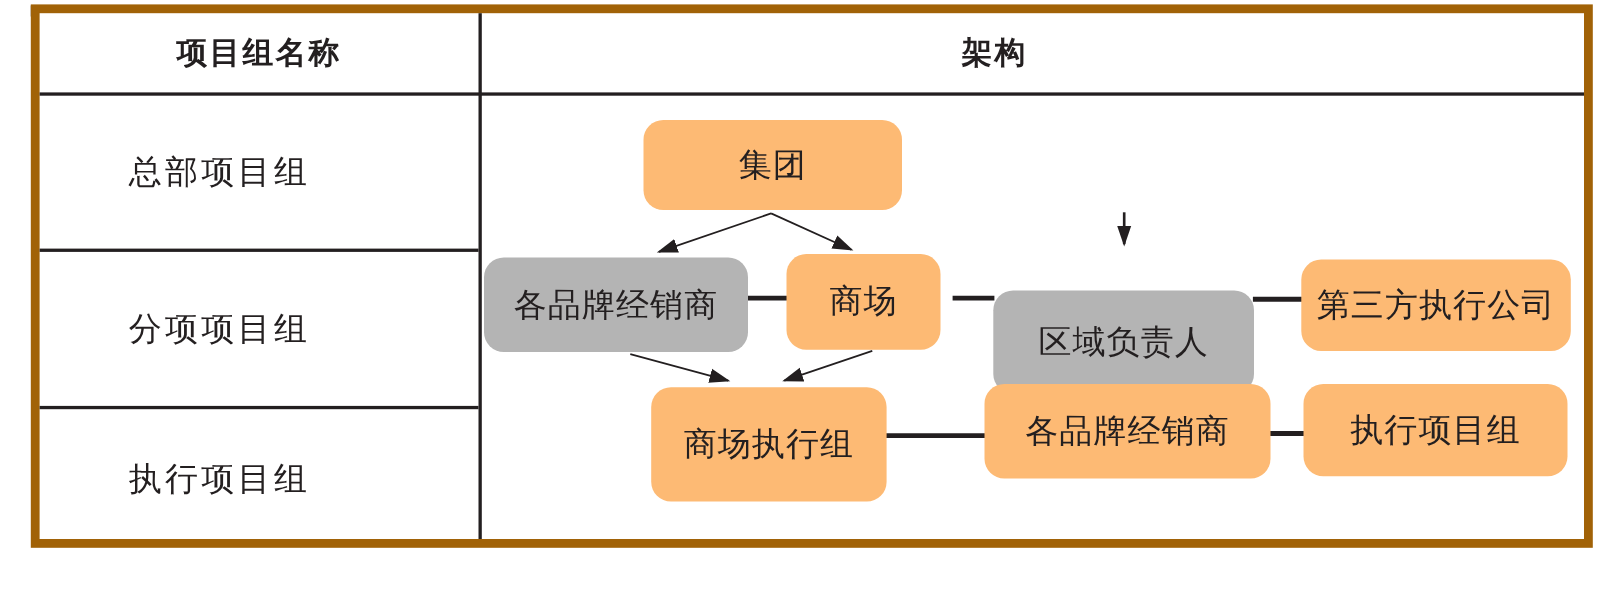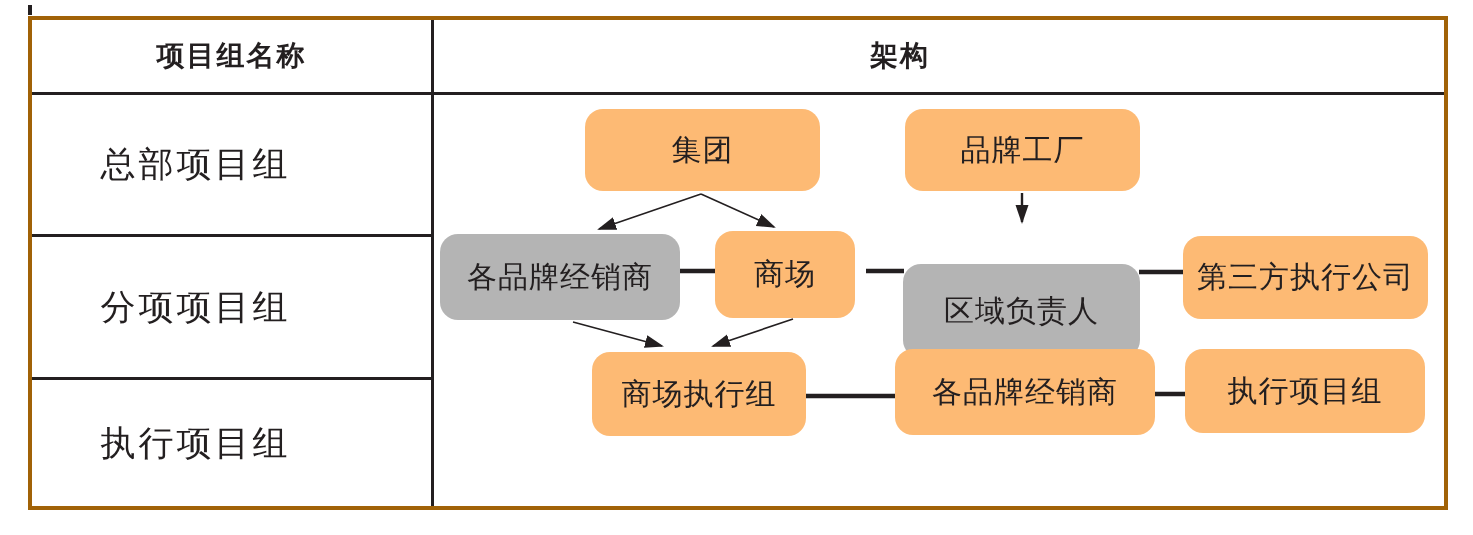--- a/index.html
+++ b/index.html
@@ -6,60 +6,60 @@
   .page{
     position:relative;
     width:1473px;height:535px;
     background:#ffffff;
     font-family:"Liberation Serif","DejaVu Serif",serif;
     color:#231f20;
     overflow:hidden;
   }
   
   .tbl{
-    position:absolute;left:28px;top:16px;width:1420px;height:494px;
-    border:4px solid #a16207;box-sizing:border-box;
+    position:absolute;left:28px;top:4px;width:1420px;height:494px;
+    border:8px solid #a16207;box-sizing:border-box;
   }
   .corner-tick{position:absolute;left:28px;top:5px;width:4px;height:10px;background:#231f20;}
   .v-divider{position:absolute;left:399px;top:0;width:3px;height:100%;background:#231f20;}
   .h-header{position:absolute;left:0;top:72px;width:100%;height:3px;background:#231f20;}
   .h-row1{position:absolute;left:0;top:214px;width:399px;height:3px;background:#231f20;}
   .h-row2{position:absolute;left:0;top:357px;width:399px;height:3px;background:#231f20;}
 
   .cell{
     position:absolute;display:flex;align-items:center;justify-content:center;
     text-align:center;
   }
   .hdr{
     font-family:"Liberation Sans","DejaVu Sans",sans-serif;
     font-weight:bold;font-size:28px;letter-spacing:2px;
   }
   .c-name-hdr{left:0;top:0;width:399px;height:72px;}
   .c-arch-hdr{left:402px;top:0;width:932px;height:72px;}
-  .c-row{left:0;width:327px;font-size:35px;letter-spacing:3px;}
+  .c-row{left:0;width:327px;font-size:30px;letter-spacing:3px;}
   .c-row1{top:75px;height:139px;}
   .c-row2{top:217px;height:140px;}
   .c-row3{top:360px;height:126px;}
 
   
   .node{
     position:absolute;display:flex;align-items:center;justify-content:center;
     border-radius:18px;font-size:30px;letter-spacing:1px;
     text-align:center;white-space:nowrap;
   }
   .tone-light{background:#fdba74;}
   .tone-dark{background:#b4b4b4;}
 
   .n-group            {left:585px; top:109px; width:235px; height:82px;}
   .n-brand-factory    {left:905px; top:109px; width:235px; height:82px;}
   .n-investment-center{left:440px; top:234px; width:240px; height:86px;}
   .n-mall             {left:715px; top:231px; width:140px; height:87px;}
   .n-regional-manager {left:903px; top:228px; width:237px; height:94px;margin-top:36px;}
   .n-third-party      {left:1183px;top:236px; width:245px; height:83px;}
-  .n-mall-exec        {left:592px; top:352px; width:214px; height:84px;text-align:right;}
+  .n-mall-exec        {left:592px; top:352px; width:214px; height:104px;text-align:right;}
   .n-dealers          {left:895px; top:349px; width:260px; height:86px;}
   .n-exec-group       {left:1185px;top:349px; width:240px; height:84px;}
 
   .edges{position:absolute;left:0;top:0;width:1473px;height:535px;pointer-events:none;}
 </style>
 </head>
 <body>
 
 <div class="page">
 
@@ -96,21 +96,20 @@
     <path d="M793,319 L713,346" stroke="#231f20" stroke-width="1.6" fill="none" marker-end="url(#ah)"></path>
 
     <line x1="680" y1="271" x2="716" y2="271" stroke="#231f20" stroke-width="4.5"></line>
     <line x1="866" y1="271" x2="904" y2="271" stroke="#231f20" stroke-width="4.5"></line>
     <line x1="1139" y1="272" x2="1184" y2="272" stroke="#231f20" stroke-width="4.5"></line>
     <line x1="805" y1="396" x2="896" y2="396" stroke="#231f20" stroke-width="4.5"></line>
     <line x1="1146" y1="394" x2="1186" y2="394" stroke="#231f20" stroke-width="4.5"></line>
   </svg>
 
   <div class="node tone-light n-group">集团</div>
-  <div class="node tone-light n-brand-factory">品牌工厂</div>
   <div class="node tone-dark n-investment-center">各品牌经销商</div>
   <div class="node tone-light n-mall">商场</div>
   <div class="node tone-dark n-regional-manager">区域负责人</div>
   <div class="node tone-light n-third-party">第三方执行公司</div>
   <div class="node tone-light n-mall-exec">商场执行组</div>
   <div class="node tone-light n-dealers">各品牌经销商</div>
   <div class="node tone-light n-exec-group">执行项目组</div>
 
 </div>
 

